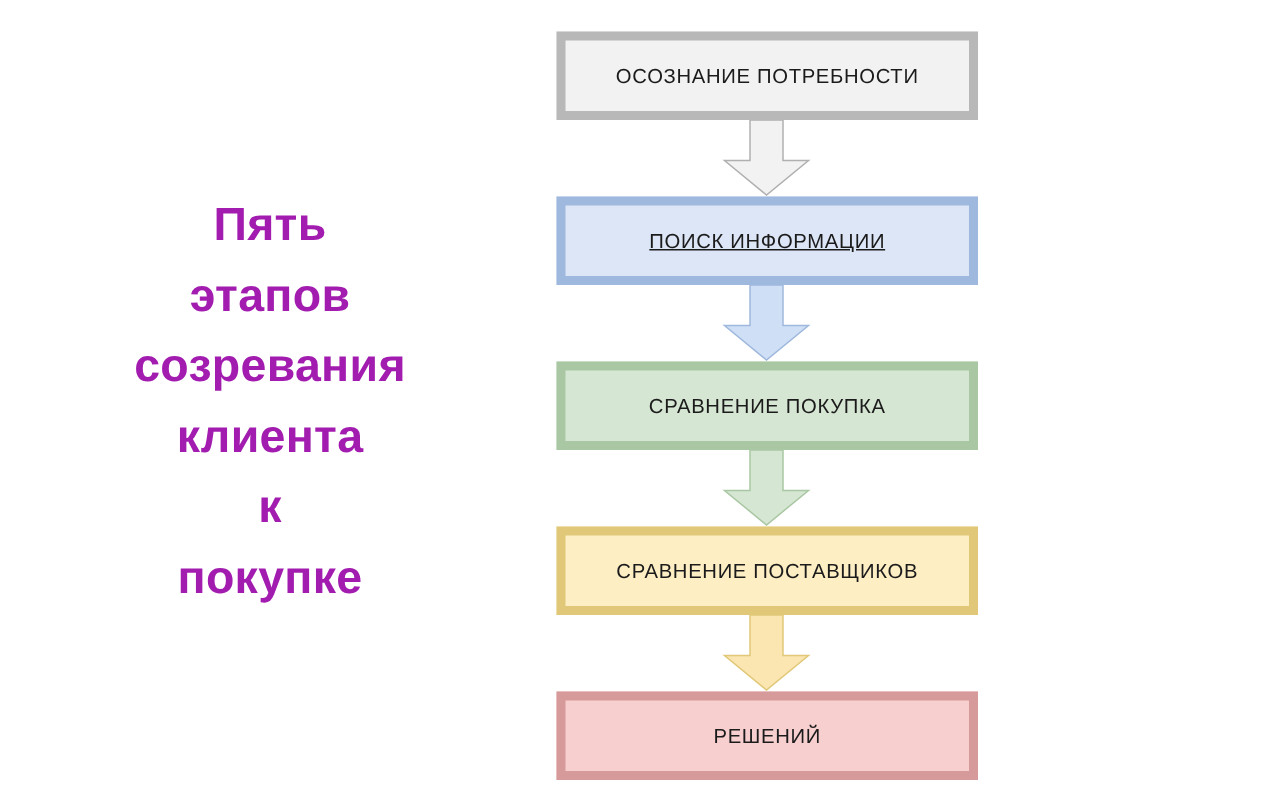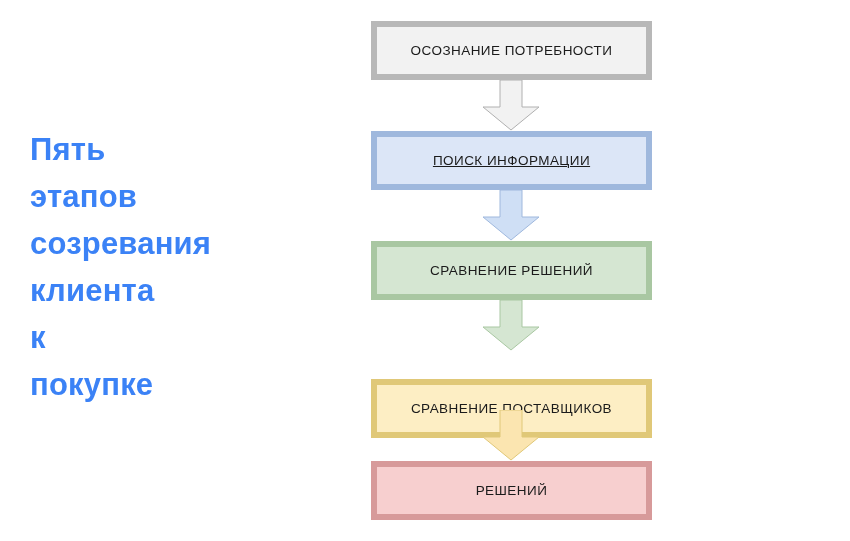--- a/index.html
+++ b/index.html
@@ -80,21 +80,21 @@
     display: block;
     width: 72px;
     height: 51px;
   }
 </style>
 </head>
 <body>
 
 <div id="diagram-root">
 
-  <div id="title-block" style="color: #3b82f6; text-align: left;">Пять
+  <div id="title-block" style="color: #a21caf; text-align: center;">Пять
 этапов
 созревания
 клиента
 к
 покупке</div>
 
   <div id="flow-column">
 
     <div class="stage-box" id="box-0" style="top: 0px; background: rgb(242, 242, 242); border-color: rgb(184, 184, 184);">
       <span class="stage-label" style="color: rgb(27, 27, 27);">ОСОЗНАНИЕ ПОТРЕБНОСТИ</span>
@@ -110,30 +110,30 @@
       <span class="stage-label" style="color: rgb(27, 27, 27); text-decoration: underline;">ПОИСК ИНФОРМАЦИИ</span>
     </div>
 
     <div class="flow-arrow" id="arrow-1" style="top:169px;">
       <svg viewBox="0 0 72 51" xmlns="http://www.w3.org/2000/svg">
         <polygon id="arrow-poly-1" points="25,0 47,0 47,27 64,27 36,50 8,27 25,27" stroke-width="1" stroke-linejoin="miter" fill="#cfdff5" stroke="#9fb8dd"></polygon>
       </svg>
     </div>
 
     <div class="stage-box" id="box-2" style="top: 220px; background: rgb(213, 230, 210); border-color: rgb(169, 199, 162);">
-      <span class="stage-label" style="color: rgb(27, 27, 27);">СРАВНЕНИЕ РЕШЕНИЙ</span>
+      <span class="stage-label" style="color: rgb(27, 27, 27);">СРАВНЕНИЕ ПОКУПКА</span>
     </div>
 
     <div class="flow-arrow" id="arrow-2" style="top:279px;">
       <svg viewBox="0 0 72 51" xmlns="http://www.w3.org/2000/svg">
         <polygon id="arrow-poly-2" points="25,0 47,0 47,27 64,27 36,50 8,27 25,27" stroke-width="1" stroke-linejoin="miter" fill="#d5e6d2" stroke="#a9c7a2"></polygon>
       </svg>
     </div>
 
-    <div class="stage-box" id="box-3" style="top: 330px; background: rgb(253, 238, 196); border-color: rgb(224, 200, 120); margin-top: 28px;">
+    <div class="stage-box" id="box-3" style="top: 330px; background: rgb(253, 238, 196); border-color: rgb(224, 200, 120);">
       <span class="stage-label" style="color: rgb(27, 27, 27);">СРАВНЕНИЕ ПОСТАВЩИКОВ</span>
     </div>
 
     <div class="flow-arrow" id="arrow-3" style="top:389px;">
       <svg viewBox="0 0 72 51" xmlns="http://www.w3.org/2000/svg">
         <polygon id="arrow-poly-3" points="25,0 47,0 47,27 64,27 36,50 8,27 25,27" stroke-width="1" stroke-linejoin="miter" fill="#fbe5b0" stroke="#e0c878"></polygon>
       </svg>
     </div>
 
     <div class="stage-box" id="box-4" style="top: 440px; background: rgb(247, 207, 207); border-color: rgb(215, 154, 154);">

